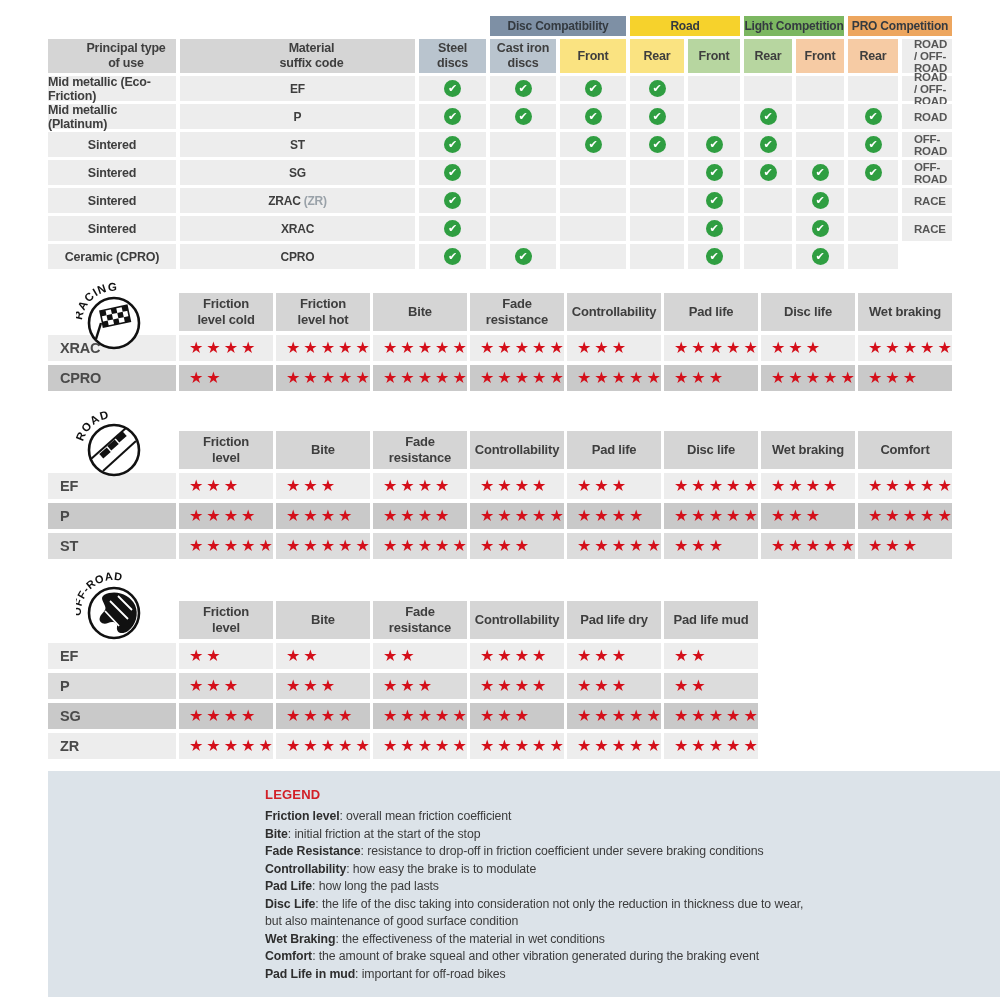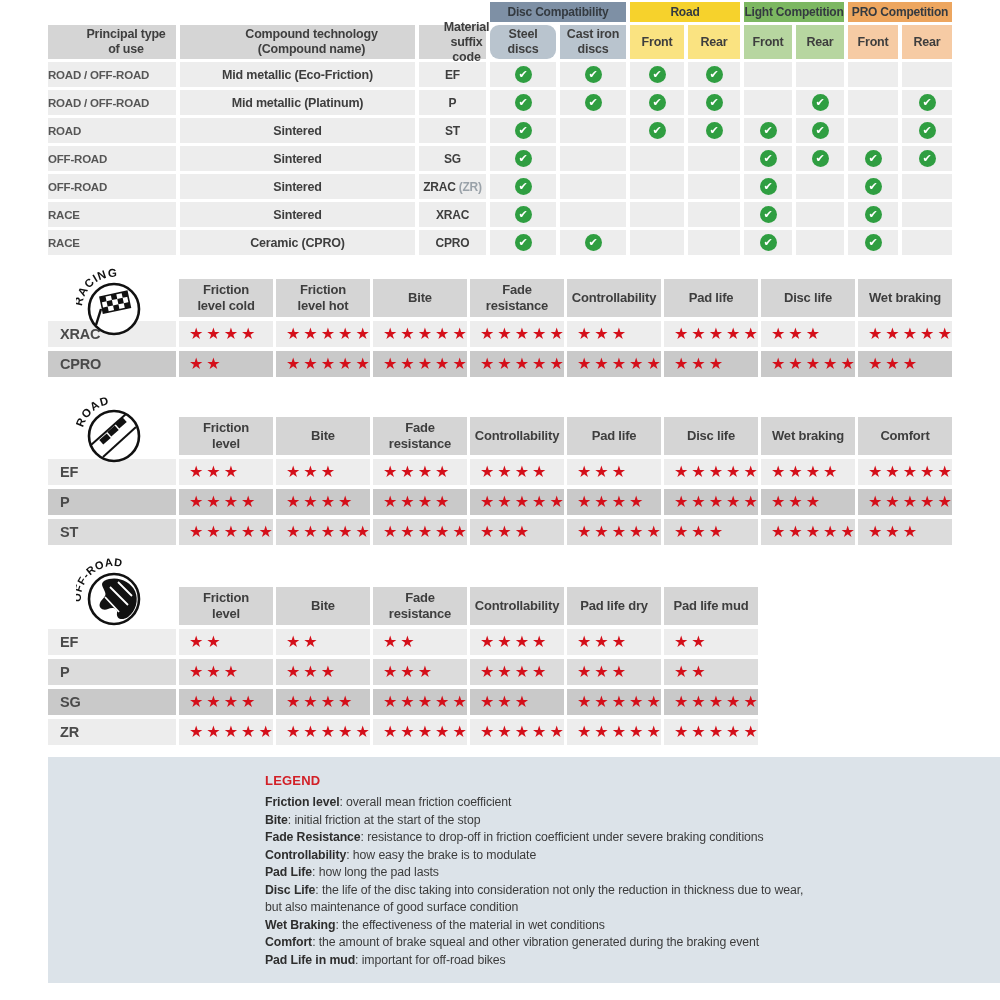--- a/index.html
+++ b/index.html
@@ -6,29 +6,29 @@
   html,body { background:#fff; }
   body { font-family:"Liberation Sans","DejaVu Sans",sans-serif; width:1000px; height:1000px; overflow:hidden; }
   .page { width:1000px; height:1000px; background:#fff; position:relative; }
 
   
   .compat-grid{
     display:grid;
     grid-template-columns:128px 235px 67px 66px 66px 54px 52px 48px 48px 50px 50px;
     grid-template-rows:20px 34px repeat(7,25px);
     column-gap:4px; row-gap:3px;
-    margin:2px 0 0 48px; width:772px;
+    margin:16px 0 0 48px; width:772px;
   }
   .blank{ background:transparent; }
   .group-cell{ grid-column:span 2; display:flex; align-items:center; justify-content:center;
     font-size:12px; font-weight:700; color:#343a40; letter-spacing:-0.2px; }
   .hdr, .sub-hdr{ display:flex; align-items:center; justify-content:center; text-align:center;
     white-space:pre-line; font-size:12.5px; font-weight:700; color:#3e3e3e; line-height:1.2; letter-spacing:-0.2px; }
   .hdr{ background:#d5d5d5;padding-left:28px; }
-  .cell-use{ background:#ededed; display:flex; align-items:center; 
+  .cell-use{ background:#ededed; display:flex; align-items:center; padding-left:12px;
     font-size:11.5px; font-weight:700; color:#565656; letter-spacing:-0.2px; }
   .cell-tech{ background:#ededed; display:flex; align-items:center; justify-content:center;
     font-size:12.5px; font-weight:700; color:#3e3e3e; letter-spacing:-0.2px; }
   .cell-code{ background:#ededed; display:flex; align-items:center; justify-content:center;
     font-size:12px; font-weight:700; color:#3e3e3e; letter-spacing:-0.2px; }
   .code-note{ color:#9aa2a9; font-weight:600; margin-left:3px; }
   .check-cell{ background:#ededed; display:flex; align-items:center; justify-content:center; }
   .check-circle{ width:17px; height:17px; border-radius:50%; background:#2f9e41; color:#fff;
     font-size:11px; font-weight:700; display:flex; align-items:center; justify-content:center; }
 
@@ -66,25 +66,23 @@
   <div class="compat-grid">
       <div class="blank"></div>
       <div class="blank"></div>
       <div class="blank"></div>
       <div class="group-cell" style="background: rgb(126, 144, 165);">Disc Compatibility</div>
       <div class="group-cell" style="background: rgb(246, 210, 44);">Road</div>
       <div class="group-cell" style="background: rgb(124, 183, 97);">Light Competition</div>
       <div class="group-cell" style="background: rgb(237, 166, 95);">PRO Competition</div>
       <div class="hdr">Principal type
 of use</div>
-      <div class="hdr">Compound technology
-(Compound name)</div>
       <div class="hdr">Material
 suffix code</div>
-      <div class="sub-hdr" style="background: rgb(185, 196, 206); border-radius: 9px;">Steel
+      <div class="sub-hdr" style="background: rgb(185, 196, 206);">Steel
 discs</div>
       <div class="sub-hdr" style="background: rgb(185, 196, 206);">Cast iron
 discs</div>
       <div class="sub-hdr" style="background: rgb(250, 227, 129);">Front</div>
       <div class="sub-hdr" style="background: rgb(250, 227, 129);">Rear</div>
       <div class="sub-hdr" style="background: rgb(183, 214, 160);">Front</div>
       <div class="sub-hdr" style="background: rgb(183, 214, 160);">Rear</div>
       <div class="sub-hdr" style="background: rgb(246, 203, 164);">Front</div>
       <div class="sub-hdr" style="background: rgb(246, 203, 164);">Rear</div>
       <div class="cell-use">ROAD / OFF-ROAD</div>

